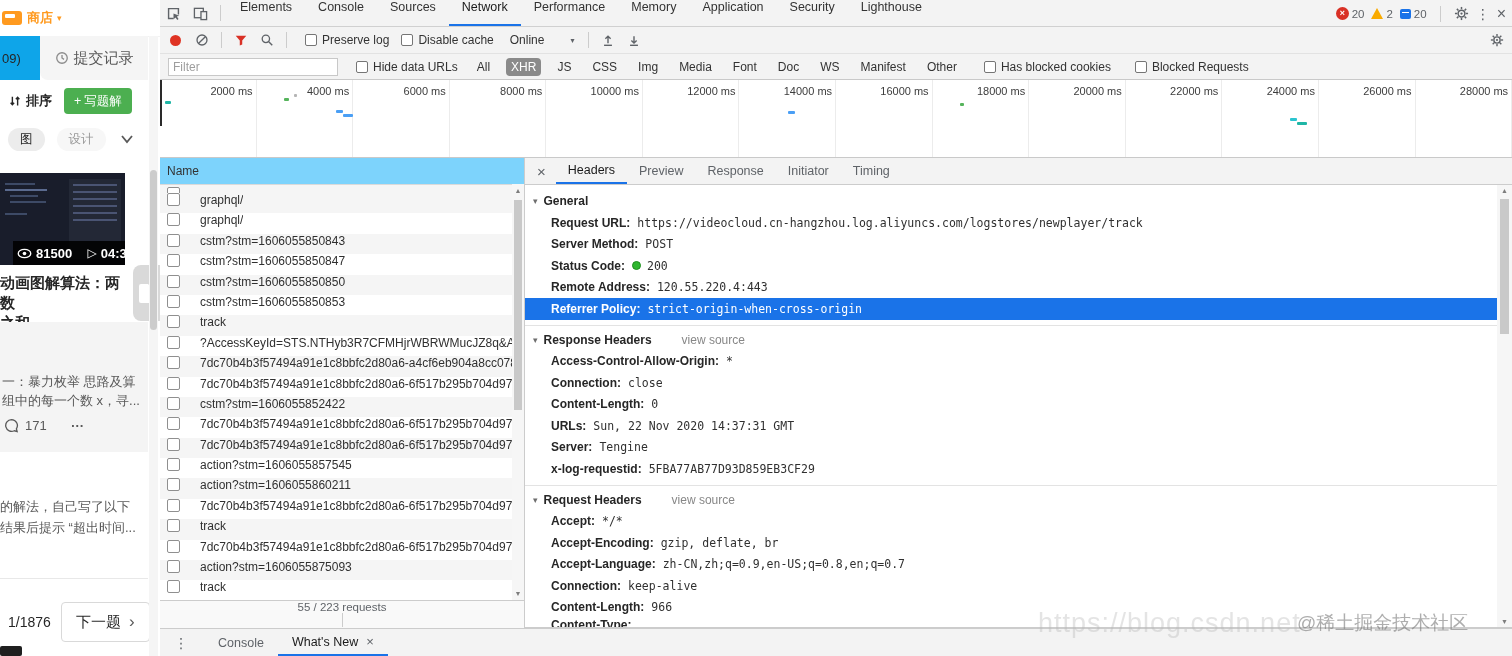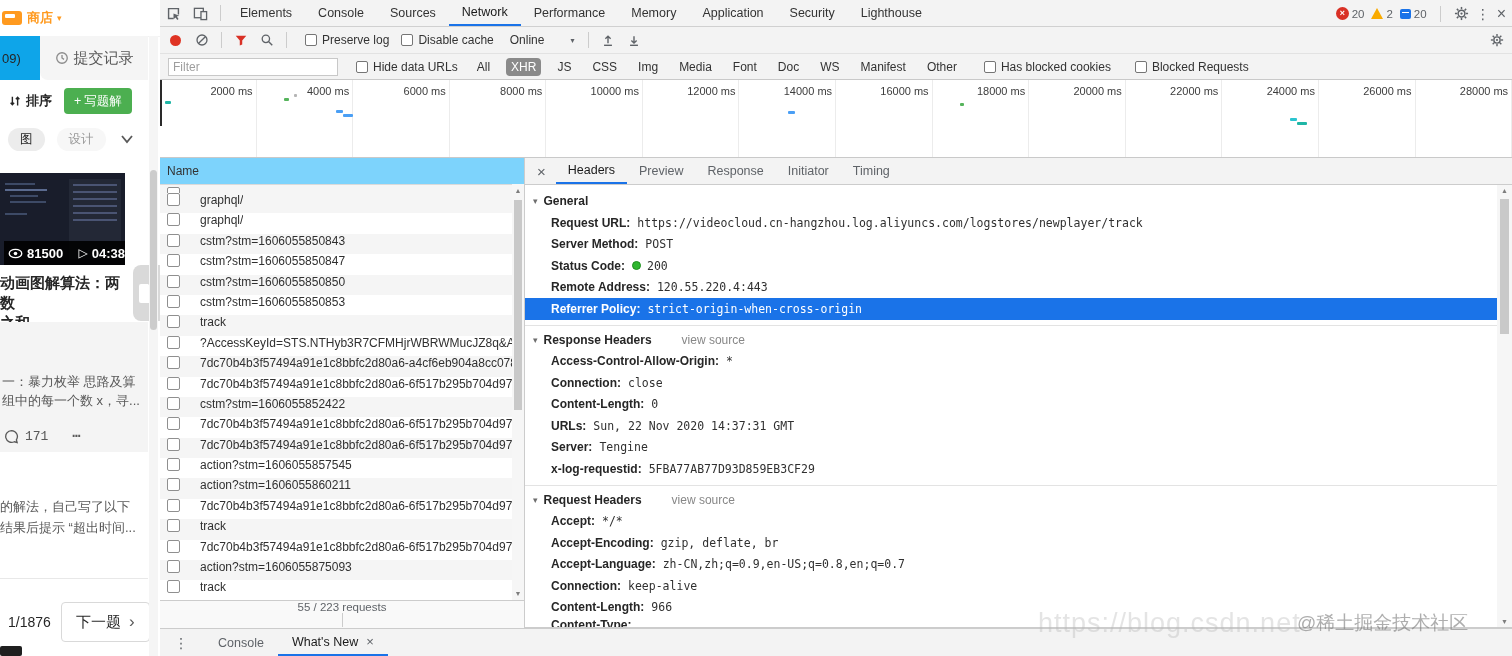--- a/index.html
+++ b/index.html
@@ -22,47 +22,47 @@
   .p-tags{position:absolute;left:0;top:124px;width:148px;height:30px;display:flex;align-items:center;gap:12px;}
   .pill{border-radius:12px;font-size:12.5px;padding:3px 12px;}
   .pill-dark{background:#ececec;color:#262626;margin-left:8px;}
   .pill-light{background:#f7f7f7;color:#999;}
   .tag-chev{margin-left:2px;}
   .video-card{position:absolute;left:0;top:173px;width:125px;}
   .thumb{position:relative;width:125px;height:92px;background:#191d2b;overflow:hidden;}
   .code-line{position:absolute;height:2px;background:#3d4a66;}
   .thumb-panel{position:absolute;right:4px;top:6px;width:52px;height:80px;background:#232836;}
   .thumb-panel i{display:block;height:2px;background:#4a5473;margin:5px 4px 0 4px;}
-  .thumb-bar{position:absolute;left:4px;bottom:0;width:100%;height:24px;background:rgba(0,0,0,.88);display:flex;align-items:center;justify-content:space-between;padding:0 4px;box-sizing:border-box;color:#fff;font-size:13px;font-weight:bold;}
+  .thumb-bar{position:absolute;left:13px;bottom:0;width:100%;height:24px;background:rgba(0,0,0,.88);display:flex;align-items:center;justify-content:space-between;padding:0 4px;box-sizing:border-box;color:#fff;font-size:13px;font-weight:bold;}
   .tb-left,.tb-right{display:flex;align-items:center;gap:4px;}
   .play-glyph{font-size:12px;font-weight:normal;}
   .v-title{margin-top:8px;font-size:15px;font-weight:bold;color:#262626;line-height:20px;width:132px;}
   .handle{position:absolute;left:133px;top:265px;width:27px;height:56px;background:#d9d9d9;border-radius:8px 0 0 8px;display:flex;align-items:center;justify-content:center;}
   .doc-ic{position:relative;width:15px;height:19px;background:#fff;border-radius:2px;}
   .doc-ic:before{content:"";position:absolute;right:0;top:0;border-style:solid;border-width:0 6px 6px 0;border-color:transparent #d9d9d9 transparent transparent;}
   .sol-card{position:absolute;left:0;top:322px;width:148px;height:130px;background:#f4f4f4;}
   .sol-text{margin:50px 0 0 2px;color:#595959;font-size:13px;line-height:19px;}
-  .sol-meta{display:flex;align-items:center;gap:6px;margin:18px 0 0 4px;color:#595959;font-size:13px;font-family:Liberation Mono, monospace;}
+  .sol-meta{display:flex;align-items:center;gap:6px;margin:8px 0 0 4px;color:#595959;font-size:13px;}
   .sol-dots{margin-left:18px;color:#595959;font-weight:bold;letter-spacing:1px;}
   .post-text{position:absolute;left:0;top:496px;width:150px;color:#595959;font-size:13px;line-height:21px;}
   .p-divider{position:absolute;left:0;top:578px;width:148px;border-top:1px solid #e8e8e8;}
   .p-footer{position:absolute;left:0;top:600px;width:150px;height:44px;display:flex;align-items:center;}
   .pager{font-size:14px;color:#262626;margin-left:8px;}
   .next-btn{margin-left:10px;width:92px;height:40px;background:#fff;border:1px solid #d9d9d9;border-radius:4px;font-size:15px;color:#262626;display:flex;align-items:center;justify-content:center;gap:8px;font-family:inherit;}
   .next-chev{font-size:17px;color:#595959;}
   .black-chip{position:absolute;left:0;top:646px;width:22px;height:10px;background:#1f1f1f;border-radius:2px;}
   .page-scrollbar{position:absolute;left:149px;top:36px;width:9px;height:620px;background:#f5f5f5;}
   .page-thumb{position:absolute;left:1px;top:134px;width:7px;height:160px;background:#ccc;border-radius:4px;}
   
   .devtools{position:absolute;left:160px;top:0;width:1352px;height:656px;background:#fff;}
   .vsep{width:1px;height:16px;background:#ccc;margin:0 6px;}
   .dt-tabbar{position:absolute;left:0;top:0;width:1352px;height:27px;background:#f3f3f3;border-bottom:1px solid #d0d0d0;display:flex;align-items:center;box-sizing:border-box;}
   .icon-btn{display:flex;align-items:center;justify-content:center;padding:0 6px;height:100%;}
   .dt-tabs{display:flex;height:100%;}
-  .dt-tab{padding:0 13px;font-size:12.5px;color:#333;display:flex;align-items:center;height:100%;box-sizing:border-box;}
+  .dt-tab{padding:0 13px;font-size:12.5px;color:#333;display:flex;align-items:flex-start;height:100%;box-sizing:border-box;}
   .dt-tab.active{border-bottom:2px solid #1a73e8;color:#1a1a1a;}
   .dt-right{position:absolute;right:6px;top:0;height:27px;display:flex;align-items:center;gap:7px;}
   .badge{display:flex;align-items:center;gap:3px;font-size:11.5px;color:#5f6368;}
   .err-dot{width:13px;height:13px;border-radius:50%;background:#d93025;color:#fff;font-size:9px;font-weight:bold;display:flex;align-items:center;justify-content:center;line-height:13px;}
   .warn-tri{width:0;height:0;border-left:6px solid transparent;border-right:6px solid transparent;border-bottom:11px solid #f9ab00;}
   .msg-sq{width:11px;height:10px;border-radius:2px;background:#1a73e8;position:relative;}
   .msg-sq:before{content:"";position:absolute;left:2px;top:3px;width:7px;height:1.5px;background:#fff;}
   .glyph{color:#5f6368;}
   .dots-v{font-size:14px;}
   .close-x{font-size:16px;line-height:16px;}

